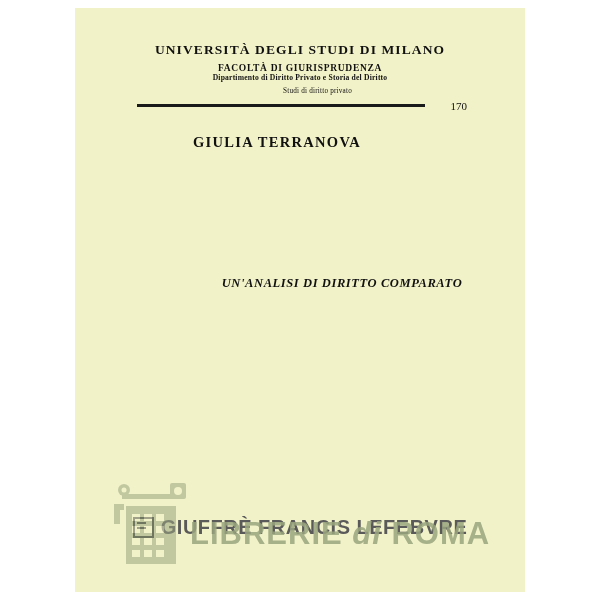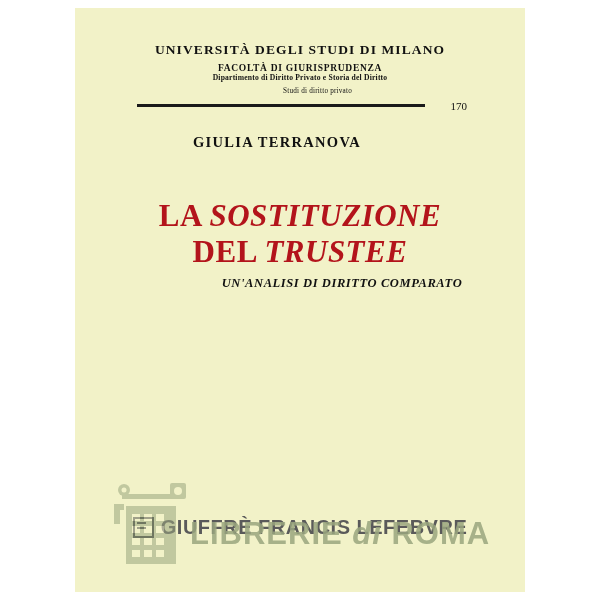--- a/index.html
+++ b/index.html
@@ -241,24 +241,20 @@
       <div id="series">Studi di diritto privato</div>
     </div>
 
     <div id="rule-row">
       <div id="rule"></div>
       <div id="series-number">170</div>
     </div>
 
     <div id="author">GIULIA TERRANOVA</div>
 
-    <div id="title-block">
-      <div class="title-line"><span>LA </span><em>SOSTITUZIONE</em></div>
-      <div class="title-line"><span>DEL </span><em>TRUSTEE</em></div>
-    </div>
 
     <div id="subtitle">UN'ANALISI DI DIRITTO COMPARATO</div>
 
     <div id="publisher">
       <span id="publisher-mark"></span><span id="publisher-name">GIUFFRÈ FRANCIS LEFEBVRE</span>
     </div>
 
   </div>
 
   <div id="watermark">

